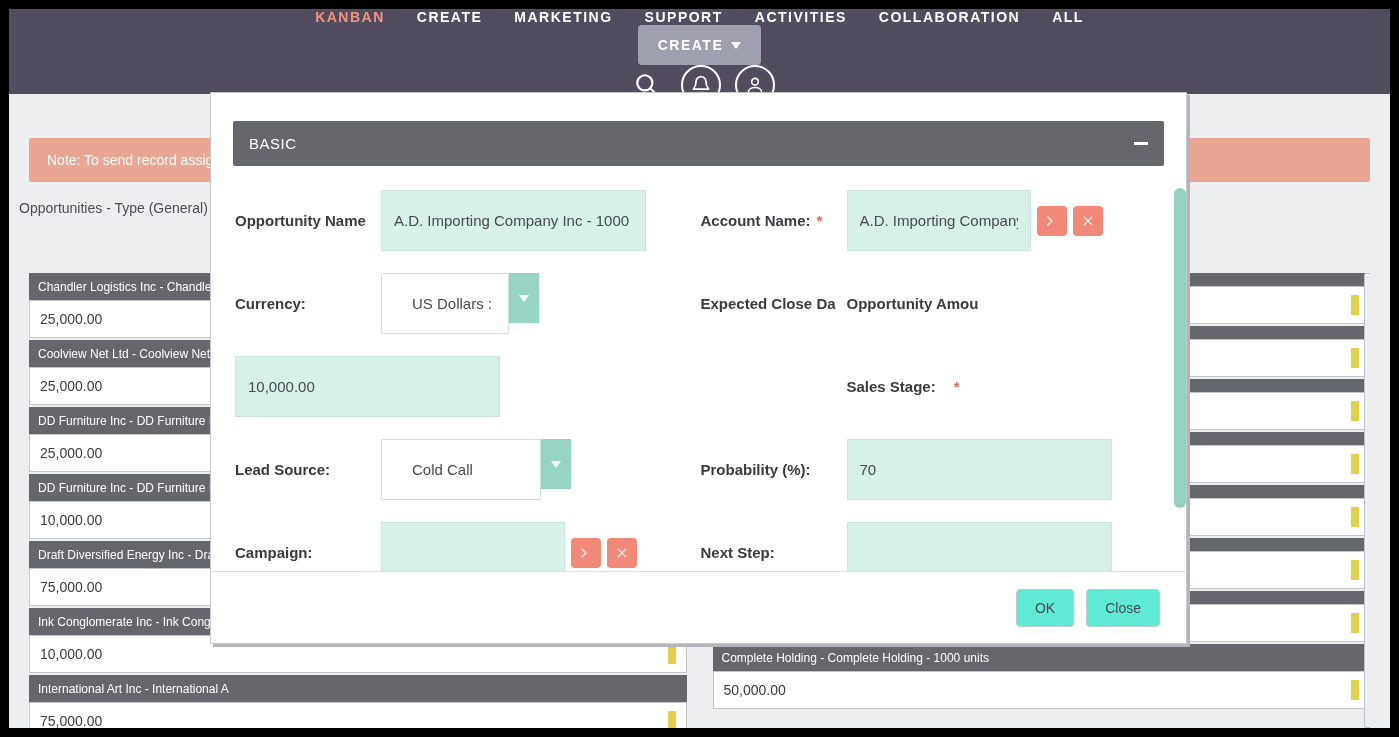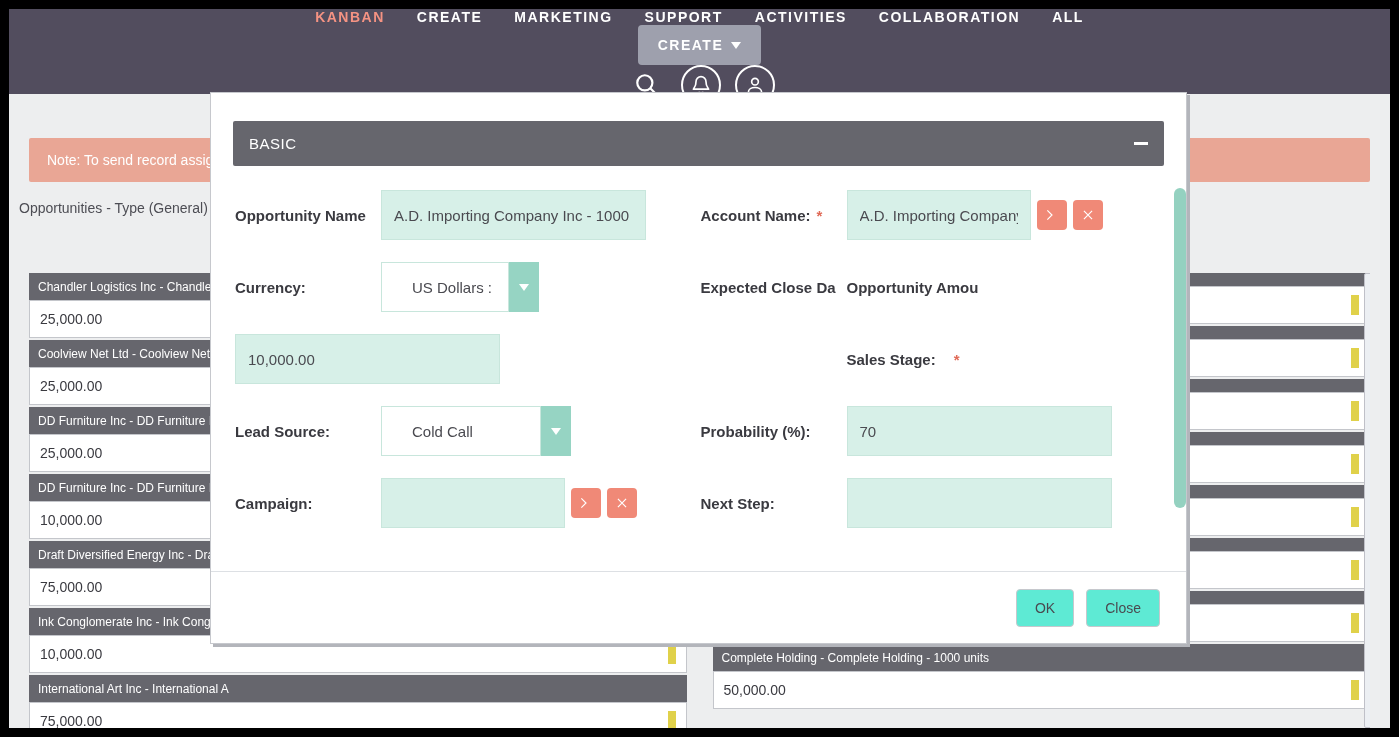--- a/index.html
+++ b/index.html
@@ -40,21 +40,21 @@
   .overlay { position: absolute; inset: 0; }
   .modal { position: absolute; top: 83px; left: 201px; width: 977px; background: #fff; border: 1px solid #c6c8cd; box-shadow: 3px 3px 0 0 #b3b5bb; }
   .modal-scroll { position: absolute; top: 95px; right: 0; width: 12px; height: 320px; background: #94d1c0; border-radius: 6px; }
   .modal-wrap { height: 478px; overflow: hidden; padding: 28px 22px 0 22px; position: relative; }
   .section-head { background: #66666d; color: #fff; padding: 14px 16px; font-size: 15px; letter-spacing: .5px; display: flex; align-items: center; border-radius: 2px; }
   .section-head .collapse { margin-left: auto; width: 14px; height: 3px; background: #fff; cursor: pointer; }
   .formgrid { display: grid; grid-template-columns: 140px 1fr 140px 1fr; column-gap: 6px; row-gap: 22px; padding: 24px 4px 0 2px; align-items: center; }
   .lbl { font-size: 15px; color: #3a3a40; font-weight: 600; }
   .req { color: #e06a57; margin-left: 6px; font-weight: 700; }
   .fld { position: relative; }
-  .inp { width: 265px; height: 50px; background: #d7f0e8; border: 1px solid #c8e6dc; padding: 0 12px; font-size: 15px; color: #4a4a50; }
+  .inp { width: 265px; height: 61px; background: #d7f0e8; border: 1px solid #c8e6dc; padding: 0 12px; font-size: 15px; color: #4a4a50; }
   .inp.white { background: #fff; border: 1px solid #c8e6dc; }
   .sel { display: flex; }
   .sel .inp { width: 143px; padding-left: 30px; }
   .sel .dd { width: 30px; height: 50px; background: #96d4c3; display: flex; align-items: center; justify-content: center; cursor: pointer; }
   .sel .dd .tri2 { width: 0; height: 0; border-left: 5px solid transparent; border-right: 5px solid transparent; border-top: 7px solid #fff; }
   .sel.wide .inp { width: 178px; }
   .sel.widew .inp.white { width: 160px; }
   .icon-btn { width: 30px; height: 30px; background: #f08977; border-radius: 4px; display: inline-flex; align-items: center; justify-content: center; cursor: pointer; margin-left: 6px; }
   .icon-btn svg { width:14px; height:14px; stroke:#fff; fill:#fff; }
   .relwrap { display: flex; align-items: center; }

